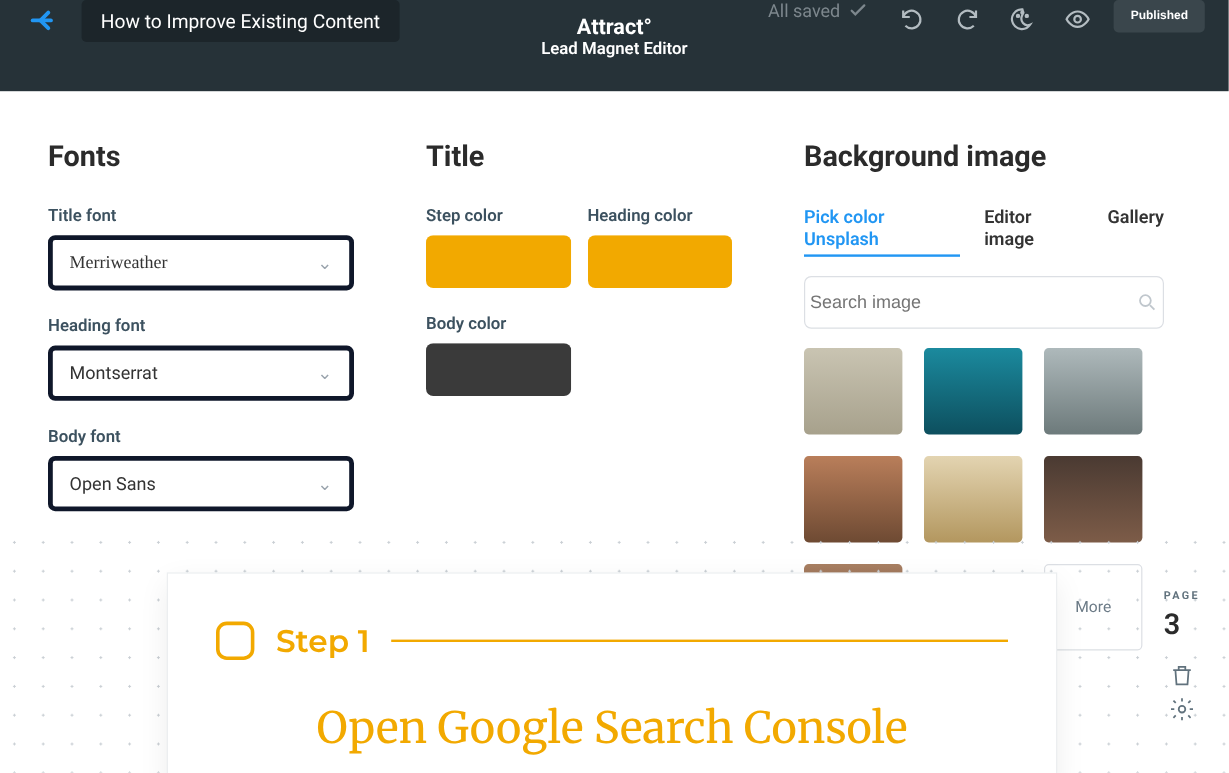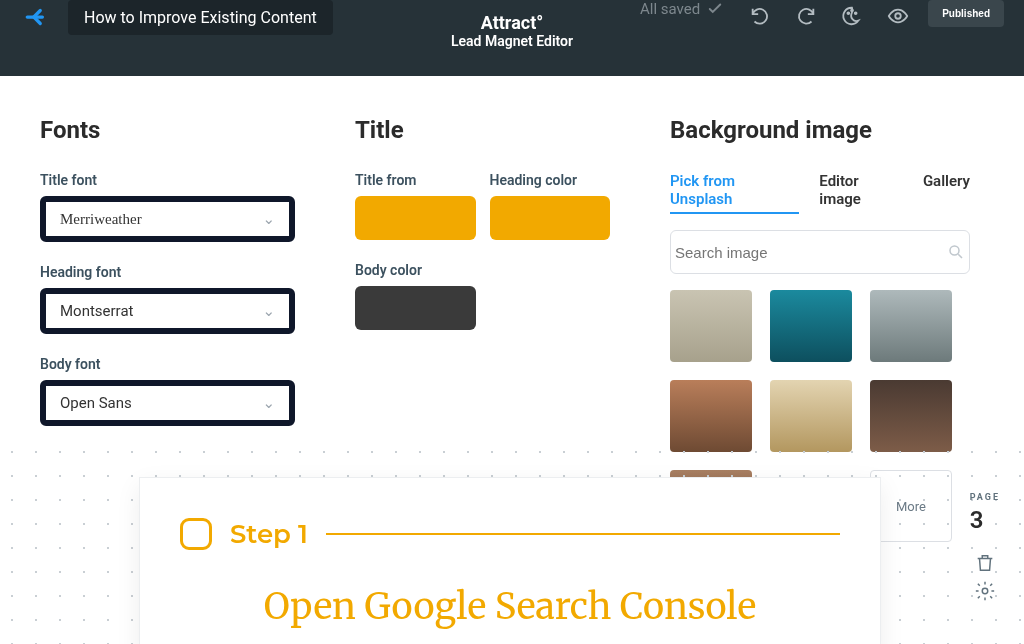--- a/index.html
+++ b/index.html
@@ -41,21 +41,21 @@
     display: flex;
     padding: 40px 40px 0 40px;
     gap: 60px;
     align-items: flex-start;
   }
   .section-title { font-size: 24px; font-weight: 700; color: #2b2b2b; margin-bottom: 28px; }
   .field-label { font-size: 14px; font-weight: 600; color: #3c515f; margin-bottom: 8px; }
 
   .col-fonts { width: 255px; }
   .select {
-    border: 6px solid #0f172a; border-radius: 6px; height: 46px;
+    border: 4px solid #0f172a; border-radius: 6px; height: 46px;
     display: flex; align-items: center; justify-content: space-between;
     padding: 0 14px; font-size: 15px; color: #333; cursor: pointer; margin-bottom: 22px;
   }
   .select .chev { color: #9aa4ad; }
 
   .col-colors { width: 255px; }
   .color-grid { display: grid; grid-template-columns: 1fr 1fr; gap: 22px 14px; }
   .swatch {
     height: 44px; border-radius: 6px; cursor: pointer;
     border: 1px solid rgba(0,0,0,0.0);
@@ -195,39 +195,39 @@
     <div class="select">
       <span>Open Sans</span>
       <span class="chev">⌄</span>
     </div>
   </div>
 
   <div class="col-colors">
     <div class="section-title">Title</div>
     <div class="color-grid">
       <div>
-        <div class="field-label">Title from</div>
+        <div class="field-label">Step color</div>
         <div class="swatch" style="background:#f2a900"></div>
       </div>
       <div>
         <div class="field-label">Heading color</div>
         <div class="swatch" style="background:#f2a900"></div>
       </div>
       <div>
         <div class="field-label">Body color</div>
         <div class="swatch" style="background:#3a3a3a"></div>
       </div>
     </div>
   </div>
 
   <div class="col-bg">
     <div class="section-title">Background image</div>
 
     <div class="tabs">
-      <div class="tab active">Pick from Unsplash</div>
+      <div class="tab active">Pick color Unsplash</div>
       <div class="tab">Editor image</div>
       <div class="tab">Gallery</div>
     </div>
 
     <div class="search-box">
       <input placeholder="Search image" style="">
       <svg viewBox="0 0 24 24" width="18" height="18">
           <circle cx="10" cy="10" r="6" stroke="#c0c7cd" stroke-width="2" fill="none"></circle>
           <path d="M15 15l5 5" stroke="#c0c7cd" stroke-width="2"></path>
         </svg>

